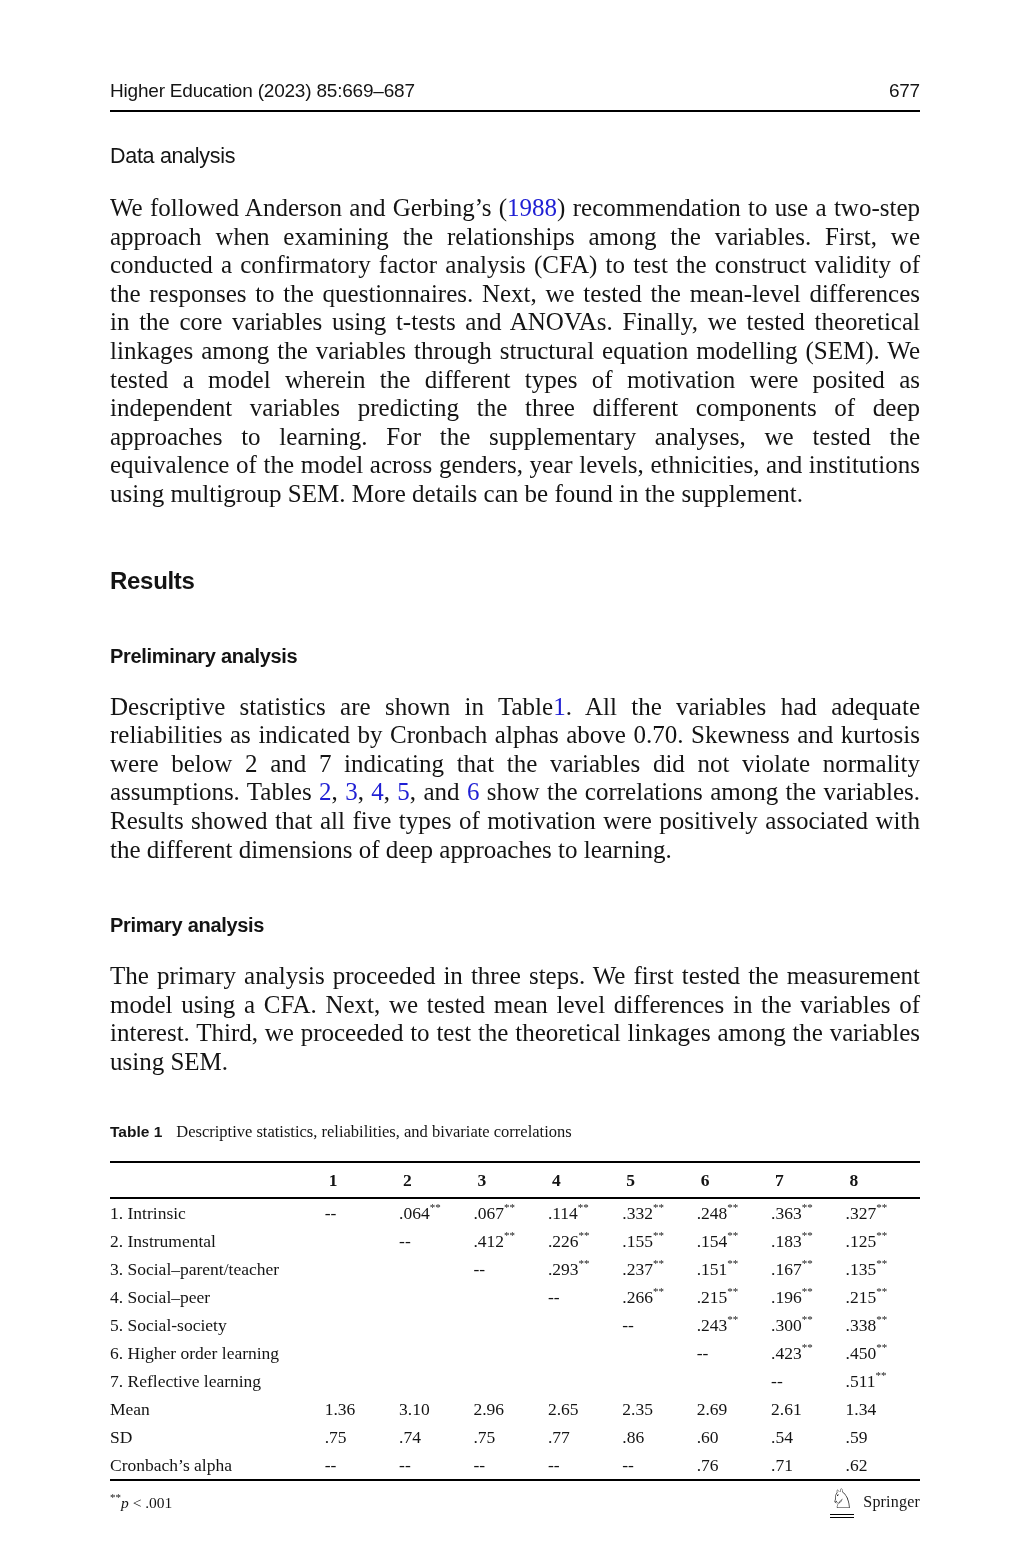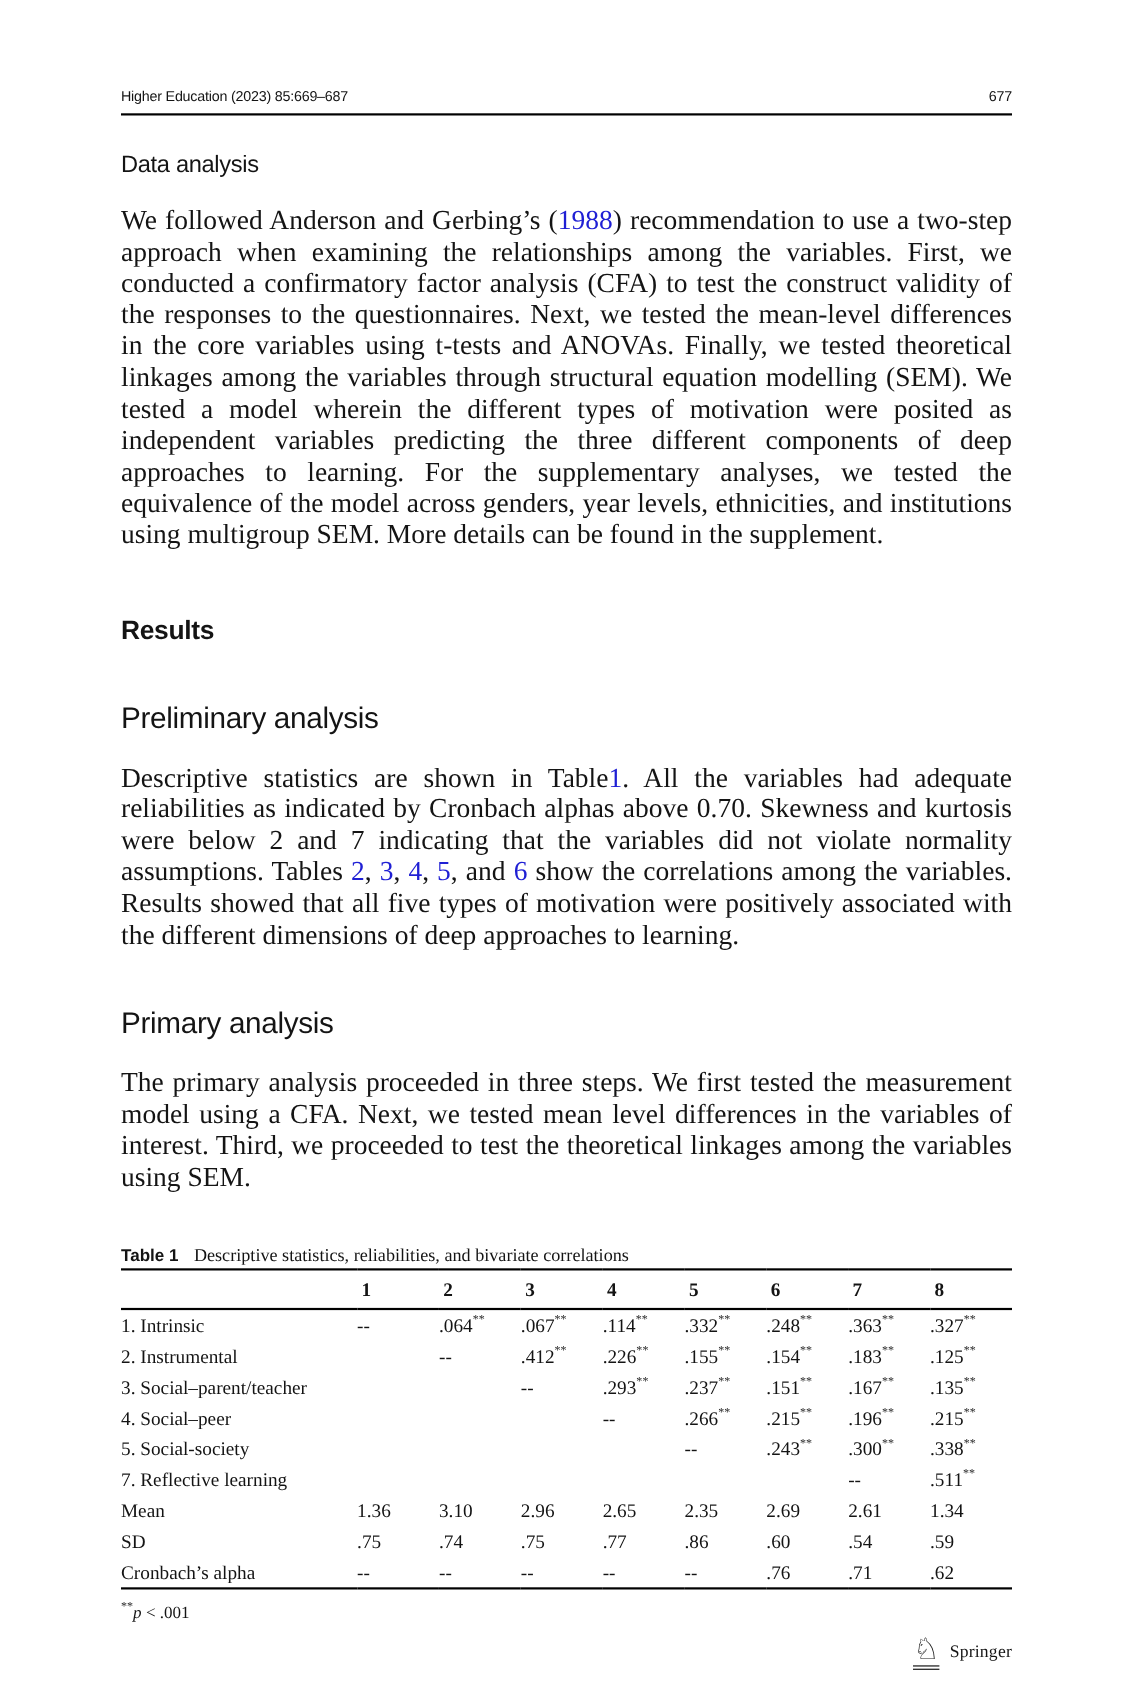--- a/index.html
+++ b/index.html
@@ -21,21 +21,21 @@
     height: 1552px;
     padding: 80px 104px 0 110px;
     position: relative;
   }
   
   .running-head {
     display: flex;
     justify-content: space-between;
     align-items: flex-end;
     font-family: "Liberation Sans", sans-serif;
-    font-size: 13px;
+    font-size: 19px;
     letter-spacing: -0.2px;
     padding-bottom: 8px;
     border-bottom: 2px solid #000;
   }
   
   .h-section {
     font-family: "Liberation Sans", sans-serif;
     font-weight: 400;
     font-size: 21.5px;
     letter-spacing: -0.3px;
@@ -43,42 +43,42 @@
   }
   .h-results {
     font-family: "Liberation Sans", sans-serif;
     font-weight: 700;
     font-size: 24px;
     letter-spacing: -0.3px;
     margin: 58px 0 0 0;
   }
   .h-sub {
     font-family: "Liberation Sans", sans-serif;
-    font-weight: 400;
-    font-size: 27px;
+    font-weight: 700;
+    font-size: 20px;
     letter-spacing: -0.3px;
     margin: 50px 0 0 0;
   }
   
   p.body {
     font-size: 25px;
     line-height: 28.6px;
     text-align: justify;
     margin: 25px 0 0 0;
   }
   p.body .link, .link {
     color: #1f1fd4;
   }
   
   .table-block {
     margin-top: 46px;
   }
   .table-caption {
     font-size: 16.5px;
-    margin-bottom: 2px;
+    margin-bottom: 19px;
   }
   .table-caption .tbl-label {
     font-family: "Liberation Sans", sans-serif;
     font-weight: 700;
     font-size: 15.5px;
     margin-right: 14px;
   }
   table.stats {
     width: 100%;
     border-collapse: collapse;
@@ -234,20 +234,31 @@
             <td></td>
             <td></td>
             <td></td>
             <td></td>
             <td><span>--</span></td>
             <td><span>.243</span><sup>**</sup></td>
             <td><span>.300</span><sup>**</sup></td>
             <td><span>.338</span><sup>**</sup></td>
           </tr>
           <tr>
+            <td class="lbl">6. Higher order learning</td>
+            <td></td>
+            <td></td>
+            <td></td>
+            <td></td>
+            <td></td>
+            <td><span>--</span></td>
+            <td><span>.423</span><sup>**</sup></td>
+            <td><span>.450</span><sup>**</sup></td>
+          </tr>
+          <tr>
             <td class="lbl">7. Reflective learning</td>
             <td></td>
             <td></td>
             <td></td>
             <td></td>
             <td></td>
             <td></td>
             <td><span>--</span></td>
             <td><span>.511</span><sup>**</sup></td>
           </tr>

